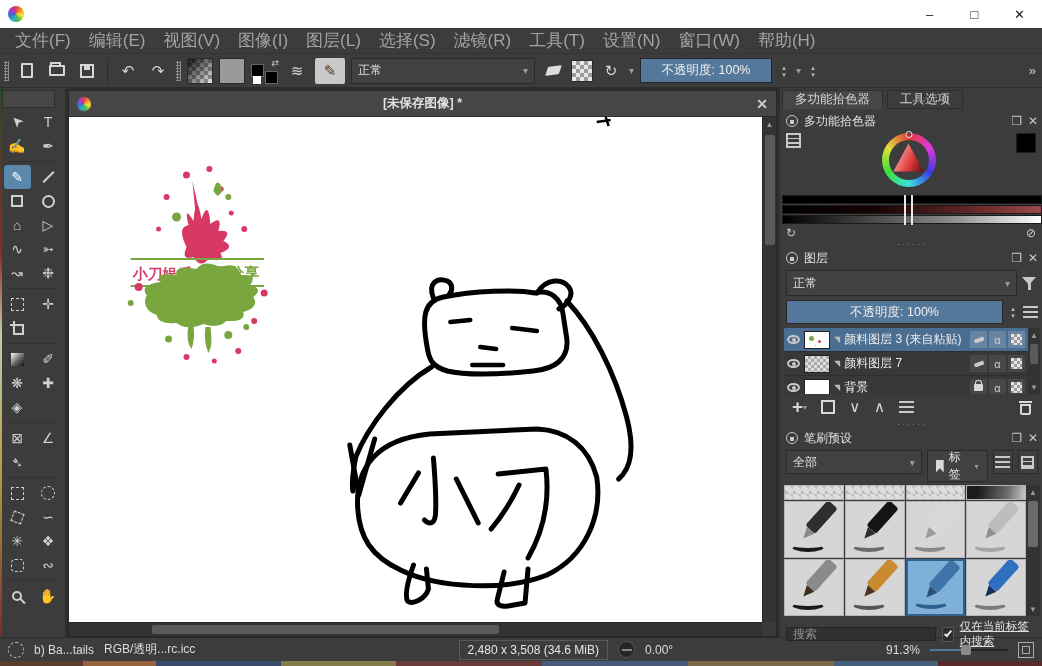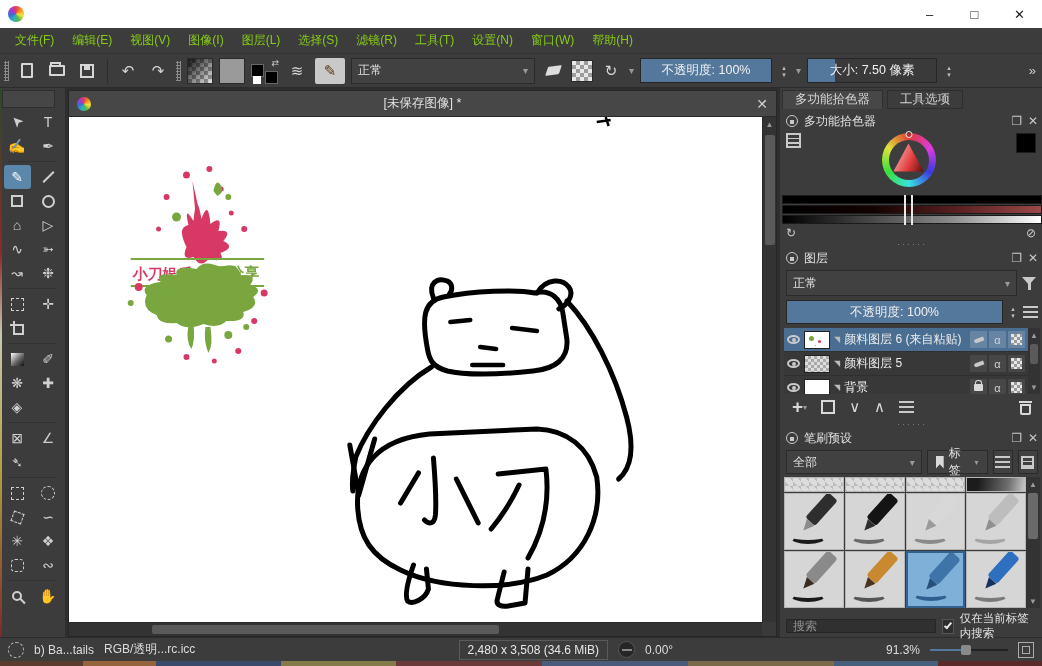--- a/index.html
+++ b/index.html
@@ -10,21 +10,21 @@
   
   .titlebar { height:28px; background:#ffffff; color:#111; display:flex; align-items:center; padding-left:8px; }
   .klogo { width:16px; height:16px; border-radius:50%;
     background:conic-gradient(#e23b5a,#f7941d,#f3e33a,#58b847,#2bb3c0,#3b6fd4,#a03bd4,#e23b5a); margin-right:7px; }
   .titletext { font-size:12.5px; }
   .wincontrols { margin-left:auto; display:flex; height:100%; }
   .winbtn { width:45px; height:100%; display:flex; align-items:center; justify-content:center; font-size:13px; color:#222; }
 
   
   .menubar { height:26px; background:#3c3c3c; display:flex; align-items:center; padding-left:6px; border-bottom:1px solid #343434; }
-  .menu-item { padding:0 9px; color:#84cc16; font-size:12px; }
+  .menu-item { padding:0 9px; color:#a3a3a3; font-size:17px; }
 
   
   .toolbar { height:34px; background:#3c3c3c; border-bottom:1px solid #2c2c2c; display:flex; align-items:center; gap:6px; padding:0 4px; }
   .drag { width:5px; height:20px; background-image:radial-gradient(#8a8a8a 1px, transparent 1.2px); background-size:3px 3px; }
   .tbtn { min-width:24px; height:26px; display:flex; align-items:center; justify-content:center; color:#d6d6d6; font-size:15px; }
   .vsep { width:1px; height:24px; background:#2c2c2c; margin:0 2px; }
   .i-file { width:12px; height:15px; border:2px solid #d6d6d6; border-radius:1px; }
   .i-folder { width:16px; height:11px; border:2px solid #d6d6d6; border-radius:1px; position:relative; }
   .i-folder::before { content:""; position:absolute; top:-5px; left:-1px; width:7px; height:3px; border:2px solid #d6d6d6; border-bottom:none; }
   .i-save { width:14px; height:14px; border:2px solid #d6d6d6; position:relative; }
@@ -77,21 +77,21 @@
   .i-crop::before { content:""; position:absolute; left:3px; top:0; width:9px; height:12px; border-left:2px solid #cfcfcf; border-bottom:2px solid #cfcfcf; }
   .i-crop::after { content:""; position:absolute; left:0; top:3px; width:12px; height:9px; border-top:2px solid #cfcfcf; border-right:2px solid #cfcfcf; }
   .i-zoom { position:relative; width:10px; height:10px; border:2px solid #cfcfcf; border-radius:50%; }
   .i-zoom::after { content:""; position:absolute; width:7px; height:2px; background:#cfcfcf; transform:rotate(45deg); right:-6px; bottom:-3px; }
 
   
   .mdi { flex:1; background:#2e2e2e; padding:2px 3px 0 2px; display:flex; min-width:0; }
   .subwin { flex:1; display:flex; flex-direction:column; border:1px solid #262626; min-width:0; }
   .subtitle { height:26px; background:#474747; display:flex; align-items:center; padding:0 8px; border-bottom:1px solid #2b2b2b; }
   .subtitle .t { position:absolute; left:0; right:0; text-align:center; color:#e0e0e0; font-size:12.5px; pointer-events:none; }
-  .subtitle { position:relative; }
+  .subtitle { position:relative;font-weight:bold; }
   .subclose { margin-left:auto; color:#cfcfcf; font-size:14px; z-index:1; }
   .canvas-row { flex:1; display:flex; min-height:0; }
   .canvas { flex:1; background:#ffffff; position:relative; overflow:hidden; }
   .canvas svg { position:absolute; inset:0; width:100%; height:100%; }
   .vscroll { width:14px; background:#333; display:flex; flex-direction:column; align-items:center; border-left:1px solid #2a2a2a; }
   .scr-arrow { height:14px; width:100%; display:flex; align-items:center; justify-content:center; color:#9a9a9a; font-size:8px; }
   .vthumb { width:10px; height:110px; background:#5a5a5a; border-radius:2px; margin-top:4px; }
   .hrow { height:14px; display:flex; }
   .hscroll { flex:1; background:#333; position:relative; border-top:1px solid #2a2a2a; }
   .hthumb { position:absolute; left:12%; width:50%; top:2px; bottom:2px; background:#5a5a5a; border-radius:2px; }
@@ -169,42 +169,42 @@
   .i-copy { position:relative; width:14px; height:14px; }
   .i-copy::before { content:""; position:absolute; left:0; bottom:0; width:10px; height:10px; border:2px solid #d9d9d9; }
   .i-copy::after { content:""; position:absolute; right:0; top:0; width:9px; height:9px; border:2px solid #d9d9d9; border-left:none; border-bottom:none; }
   .i-trash { position:relative; width:13px; height:15px; margin-left:auto; }
   .i-trash::before { content:""; position:absolute; left:1px; right:1px; top:4px; bottom:0; border:2px solid #d9d9d9; border-radius:0 0 2px 2px; }
   .i-trash::after { content:""; position:absolute; left:0; right:0; top:1px; height:2px; background:#d9d9d9; }
 
   
   .bd-row { display:flex; align-items:flex-start; gap:5px; padding:2px 4px; }
   .bd-combo { width:148px; height:24px; }
-  .tagbtn { height:24px; border:1px solid #2a2a2a; background:#414141; display:flex; align-items:center; gap:5px; padding:0 8px; color:#e0e0e0; }
+  .tagbtn { height:32px; border:1px solid #2a2a2a; background:#414141; display:flex; align-items:center; gap:5px; padding:0 8px; color:#e0e0e0; }
   .i-bookmark { width:9px; height:13px; background:#d9d9d9; clip-path:polygon(0 0,100% 0,100% 100%,50% 68%,0 100%); }
   .sqbtn { width:22px; height:24px; border:1px solid #2a2a2a; background:#414141; display:flex; align-items:center; justify-content:center; }
   .bp-wrap { display:flex; margin:1px 2px 0 2px; }
   .bp-grid { flex:1; display:grid; grid-template-columns:repeat(4, 1fr); gap:1px; }
   .bp-cell { height:57px; background:#d6d6d6; position:relative; overflow:hidden; border:1px solid #b5b5b5; }
   .bp-cell.top { height:15px; }
   .bp-cell.eraser { background-color:#dcdcdc;
     background-image:linear-gradient(45deg,#bbb 25%,transparent 25%,transparent 75%,#bbb 75%); background-size:8px 8px; }
   .bp-cell.dark { background:linear-gradient(100deg,#1c1c1c 20%,#6e6e6e 70%,#c9c9c9 100%); }
   .bp-cell.sel { background:#7fb0d8; border:2px solid #33608c; }
   .pen-body { position:absolute; left:30px; top:-2px; width:13px; height:34px; border-radius:3px; transform:rotate(42deg); }
   .pen-tip { position:absolute; left:17px; top:27px; width:0; height:0; border-left:5px solid transparent; border-right:5px solid transparent; border-top:11px solid #555; transform:rotate(42deg); }
   .squiggle { position:absolute; left:5px; bottom:5px; width:36px; height:13px; border:3px solid transparent; border-bottom-width:4px; border-radius:50%; border-top-color:transparent !important; border-left-color:transparent !important; border-right-color:transparent !important; }
   .bp-scroll { width:14px; background:#333; display:flex; flex-direction:column; align-items:center; }
   .bpthumb { width:10px; height:46px; background:#6a6a6a; border-radius:2px; margin-top:2px; }
   .bd-search { display:flex; align-items:center; gap:6px; padding:3px 4px 2px 4px; }
   .search-input { width:150px; height:14px; background:#303030; border:1px solid #262626; color:#ddd; padding:0 6px; font-family:"Liberation Sans",sans-serif; font-size:12px; }
   .search-input::placeholder { color:#8f8f8f; }
   .cbox { width:15px; height:15px; background:#2e2e2e; border:1px solid #555; display:flex; align-items:center; justify-content:center; }
   .checkmark { width:4px; height:8px; border-right:2px solid #e8e8e8; border-bottom:2px solid #e8e8e8; transform:rotate(40deg); margin-top:-2px; }
-  .scopelbl { font-size:11.5px; color:#e0e0e0; }
+  .scopelbl { font-size:11.5px; color:#e0e0e0;text-decoration:underline; }
 
   
   .statusbar { height:24px; background:#3c3c3c; border-top:1px solid #2c2c2c; display:flex; align-items:center; gap:10px; padding:0 8px; font-size:12px; }
   .sb-ico { width:16px; height:16px; border:1.5px dashed #bbb; border-radius:50%; }
   .dimbox { border:1px solid #5a5a5a; padding:2px 8px; color:#e6e6e6;margin-left:29px; }
   .anglecircle { width:17px; height:17px; border-radius:50%; background:#262626; border:1px solid #555; position:relative; }
   .anglecircle::after { content:""; position:absolute; left:3px; top:7px; width:10px; height:1.5px; background:#888; }
   .zslider { width:78px; height:14px; position:relative; }
   .zslider .track { position:absolute; left:0; right:0; top:6px; height:2px; background:#222; }
   .zslider .zfill { position:absolute; left:0; width:42%; top:6px; height:2px; background:#54789b; }
@@ -280,24 +280,20 @@
     <span class="smallarrow">▾</span>
     <span class="tslider" style="width:132px;">
       <span class="fill" style="width:100%;"></span>
       <span class="lbl">不透明度: 100%</span>
     </span>
     <span class="spin">
         <span>▴</span>
         <span>▾</span>
       </span>
     <span class="smallarrow">▾</span>
-    <span class="tslider" style="width:130px;">
-      <span class="fill" style="width:21%;"></span>
-      <span class="lbl">大小: 7.50 像素</span>
-    </span>
     <span class="spin">
         <span>▴</span>
         <span>▾</span>
       </span>
     <span class="overflow">»</span>
   </div>
 
   <div class="main">
     <span class="sliver-left"></span>
 
@@ -606,36 +602,36 @@
               <span>▾</span>
             </span>
           <span class="i-menu"></span>
         </div>
         <div class="layer-list">
           <div class="layer-col">
               <div class="layer-row sel">
                 <span class="i-eye"></span>
                 <span class="lthumb logo"></span>
                 <span class="lcorner">◥</span>
-                <span class="lname">颜料图层 6 (来自粘贴)</span>
+                <span class="lname">颜料图层 3 (来自粘贴)</span>
                 <span class="badges">
                   <span class="badge">
                     <span class="i-brushmini"></span>
                   </span>
                   <span class="badge">α</span>
                   <span class="badge">
                     <span class="checker-mini"></span>
                   </span>
                 </span>
               </div>
               <div class="layer-row">
                 <span class="i-eye"></span>
                 <span class="lthumb checker"></span>
                 <span class="lcorner">◥</span>
-                <span class="lname">颜料图层 5</span>
+                <span class="lname">颜料图层 7</span>
                 <span class="badges">
                   <span class="badge">
                     <span class="i-brushmini"></span>
                   </span>
                   <span class="badge">α</span>
                   <span class="badge">
                     <span class="checker-mini"></span>
                   </span>
                 </span>
               </div>

